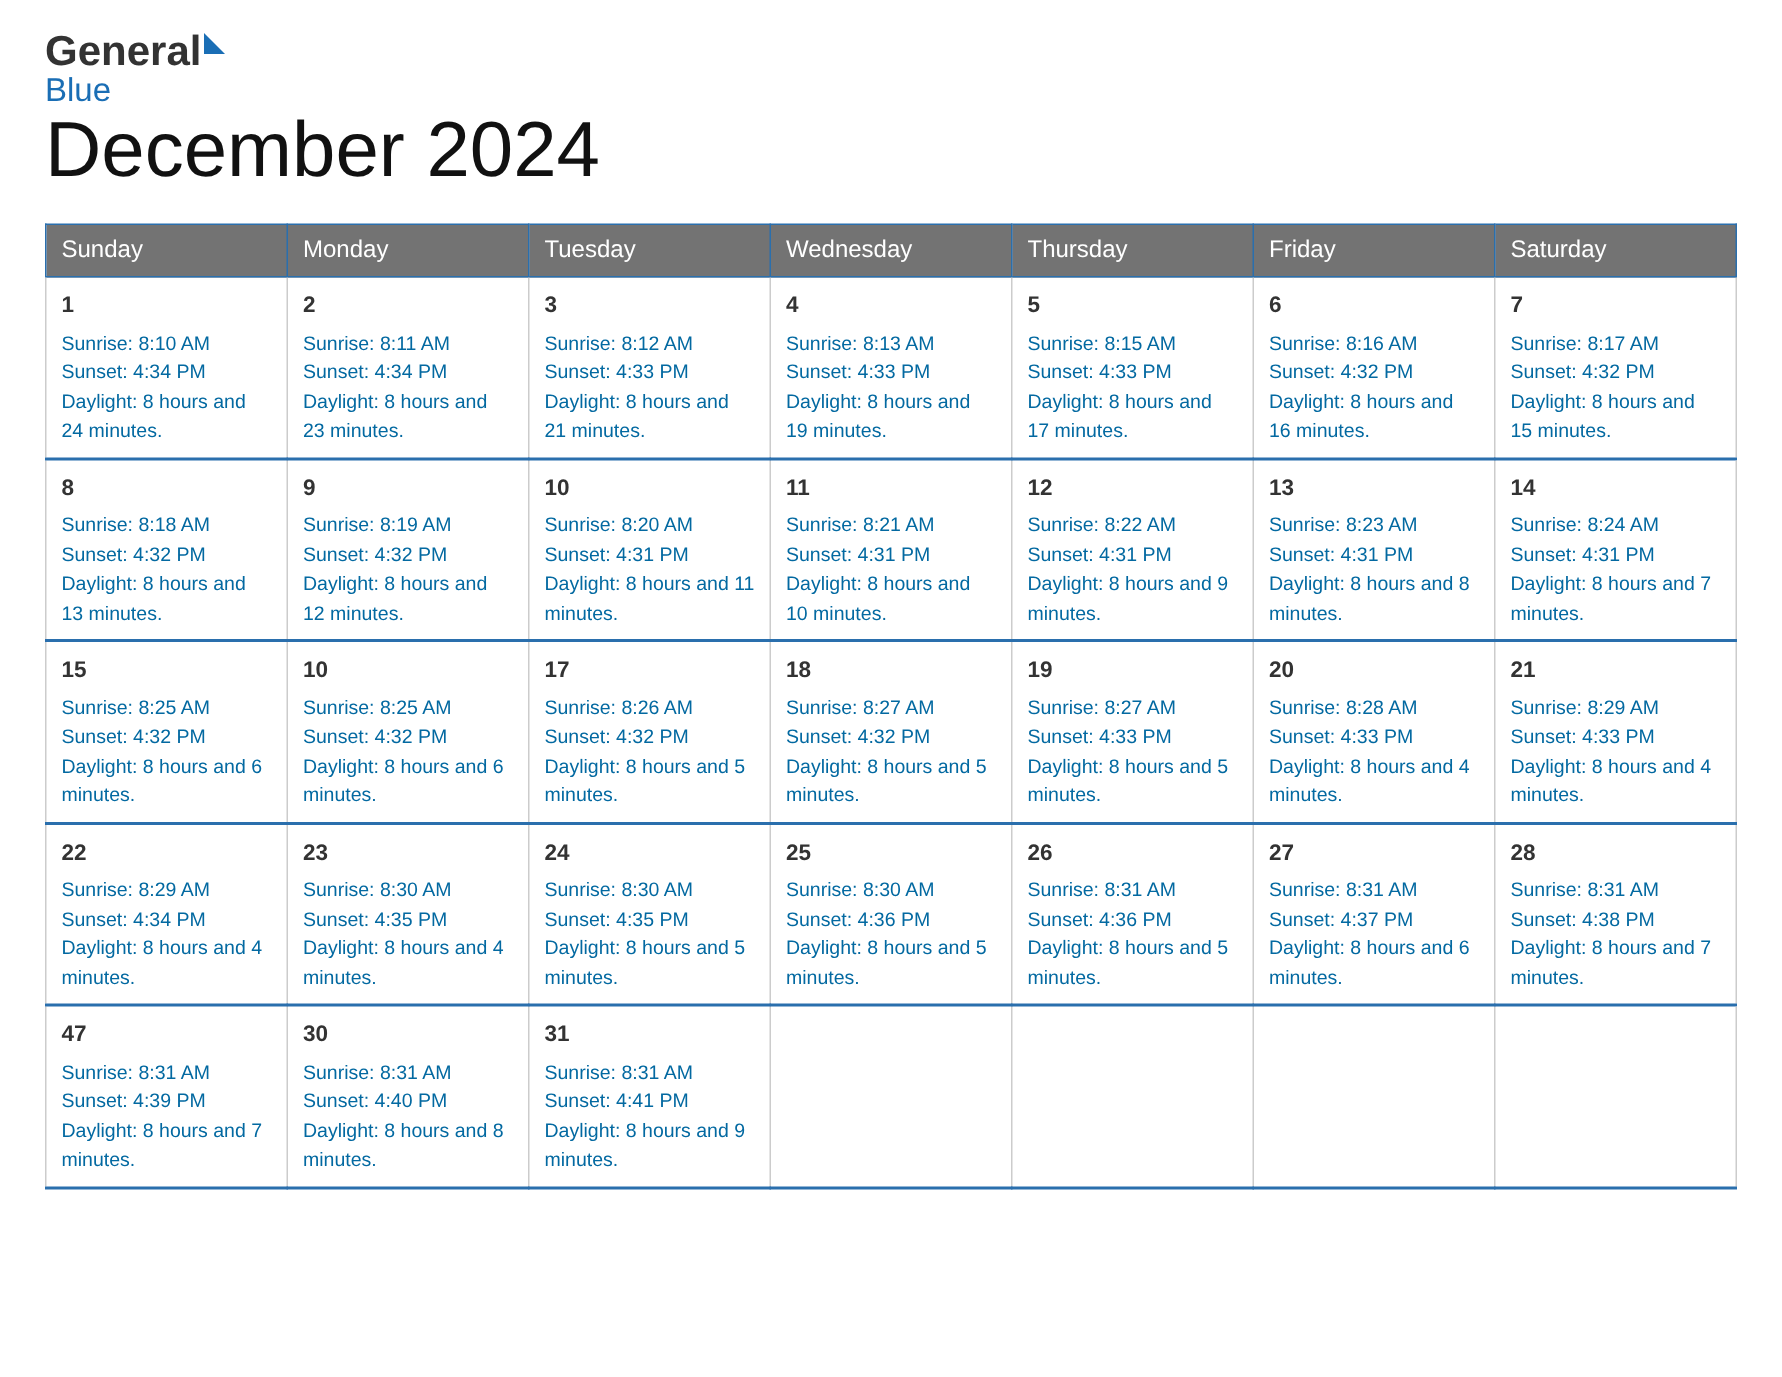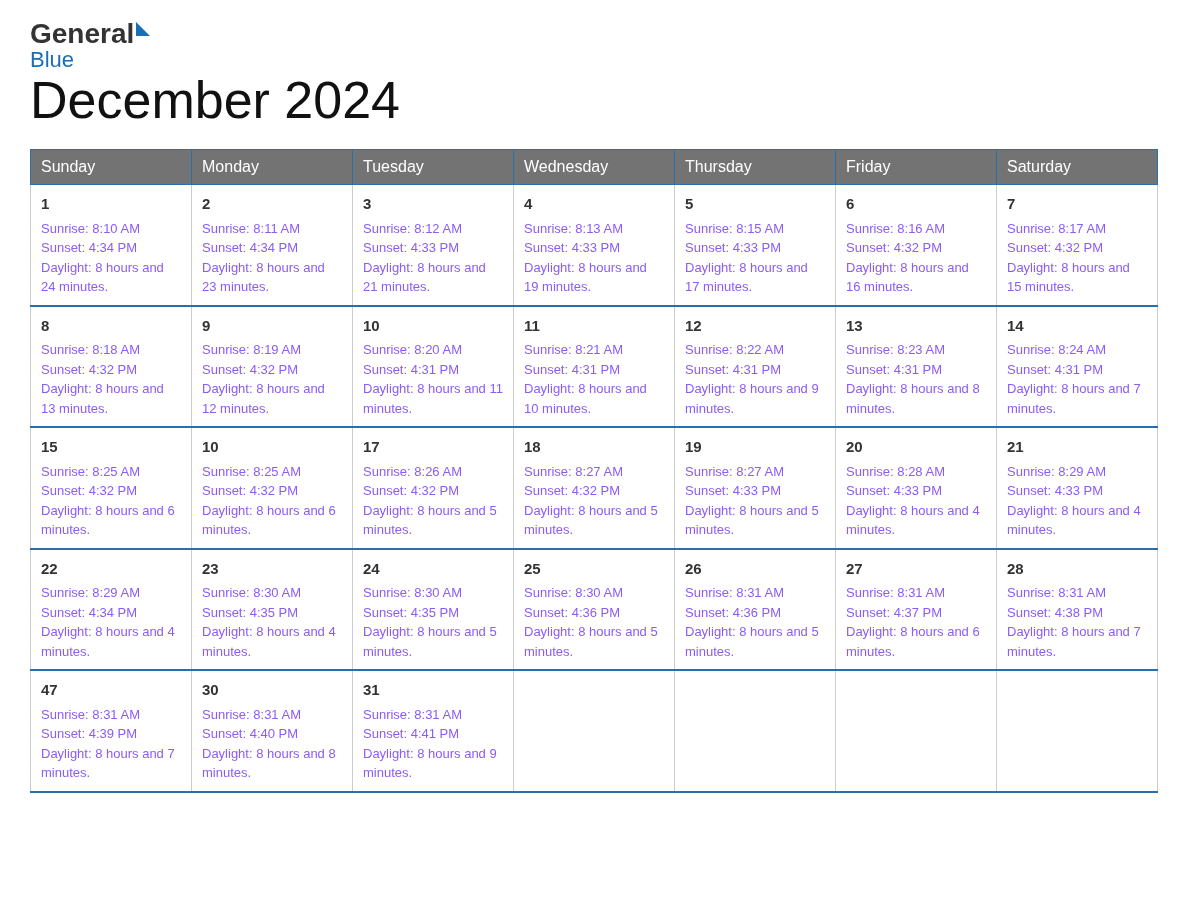--- a/index.html
+++ b/index.html
@@ -91,21 +91,21 @@
     tbody tr {
       border-bottom: 2px solid #2a6fad;
     }
     .day-num {
       font-size: 15px;
       font-weight: bold;
       display: block;
       margin-bottom: 3px;
     }
     .day-info {
-      color: #8b5cf6;
+      color: #0369a1;
       font-size: 13px;
     }
     tbody td:empty {
       background: #fff;
     }
   </style>
 </head>
 <body>
 
 <div class="header">

